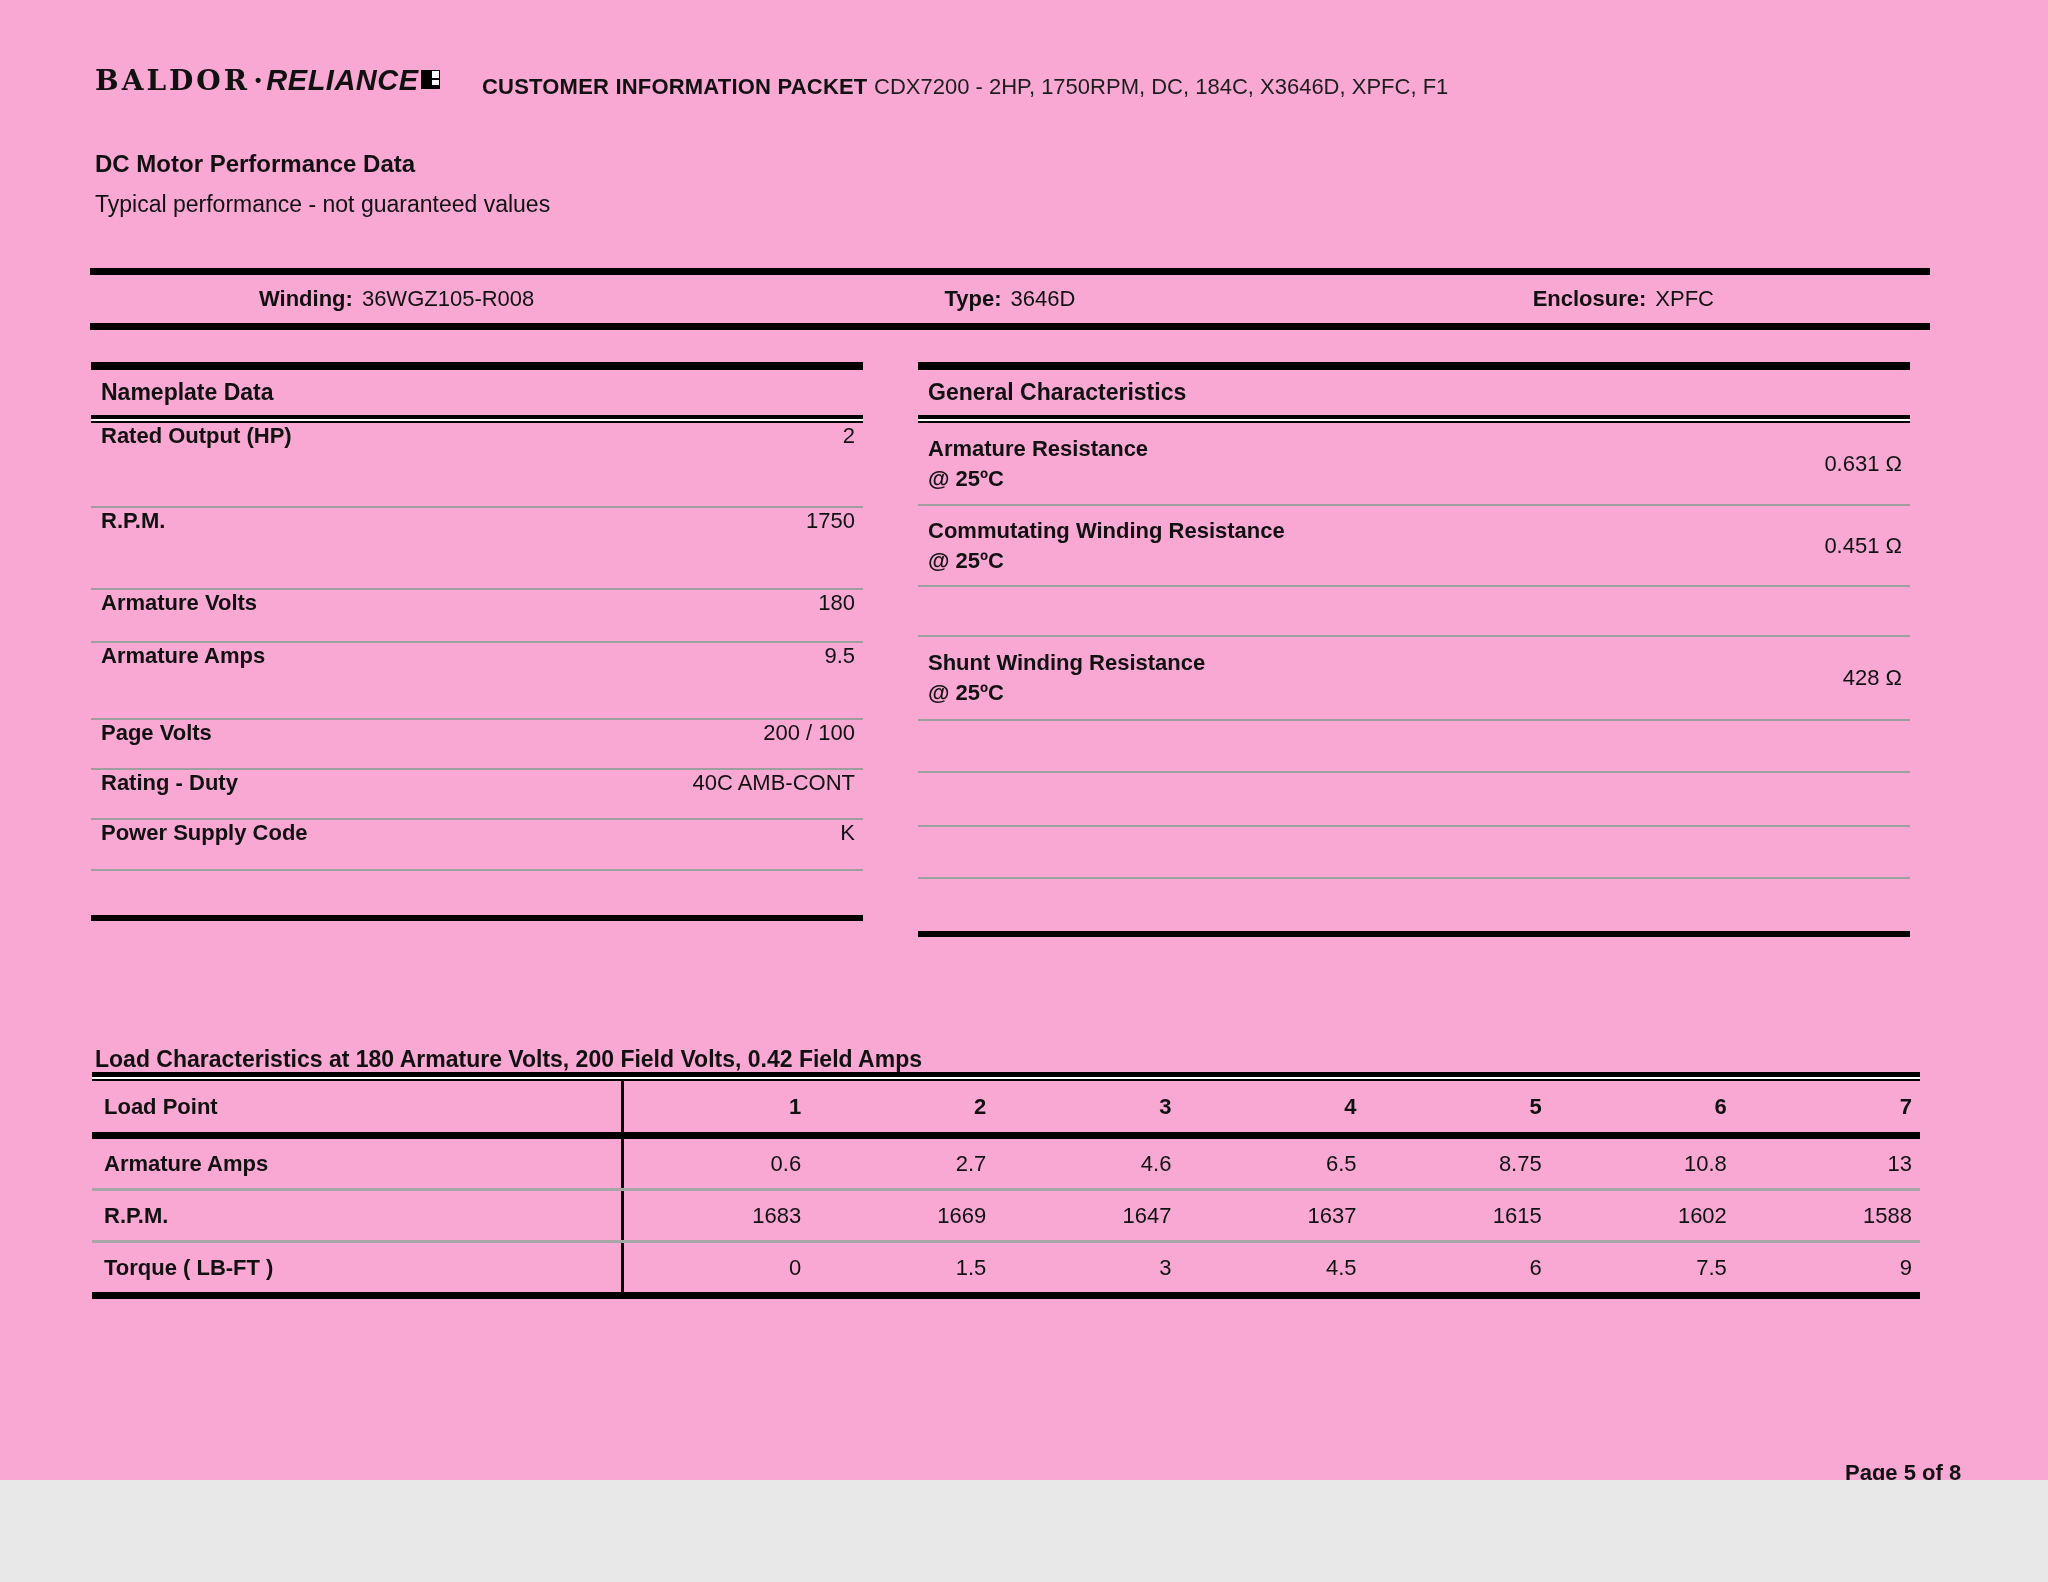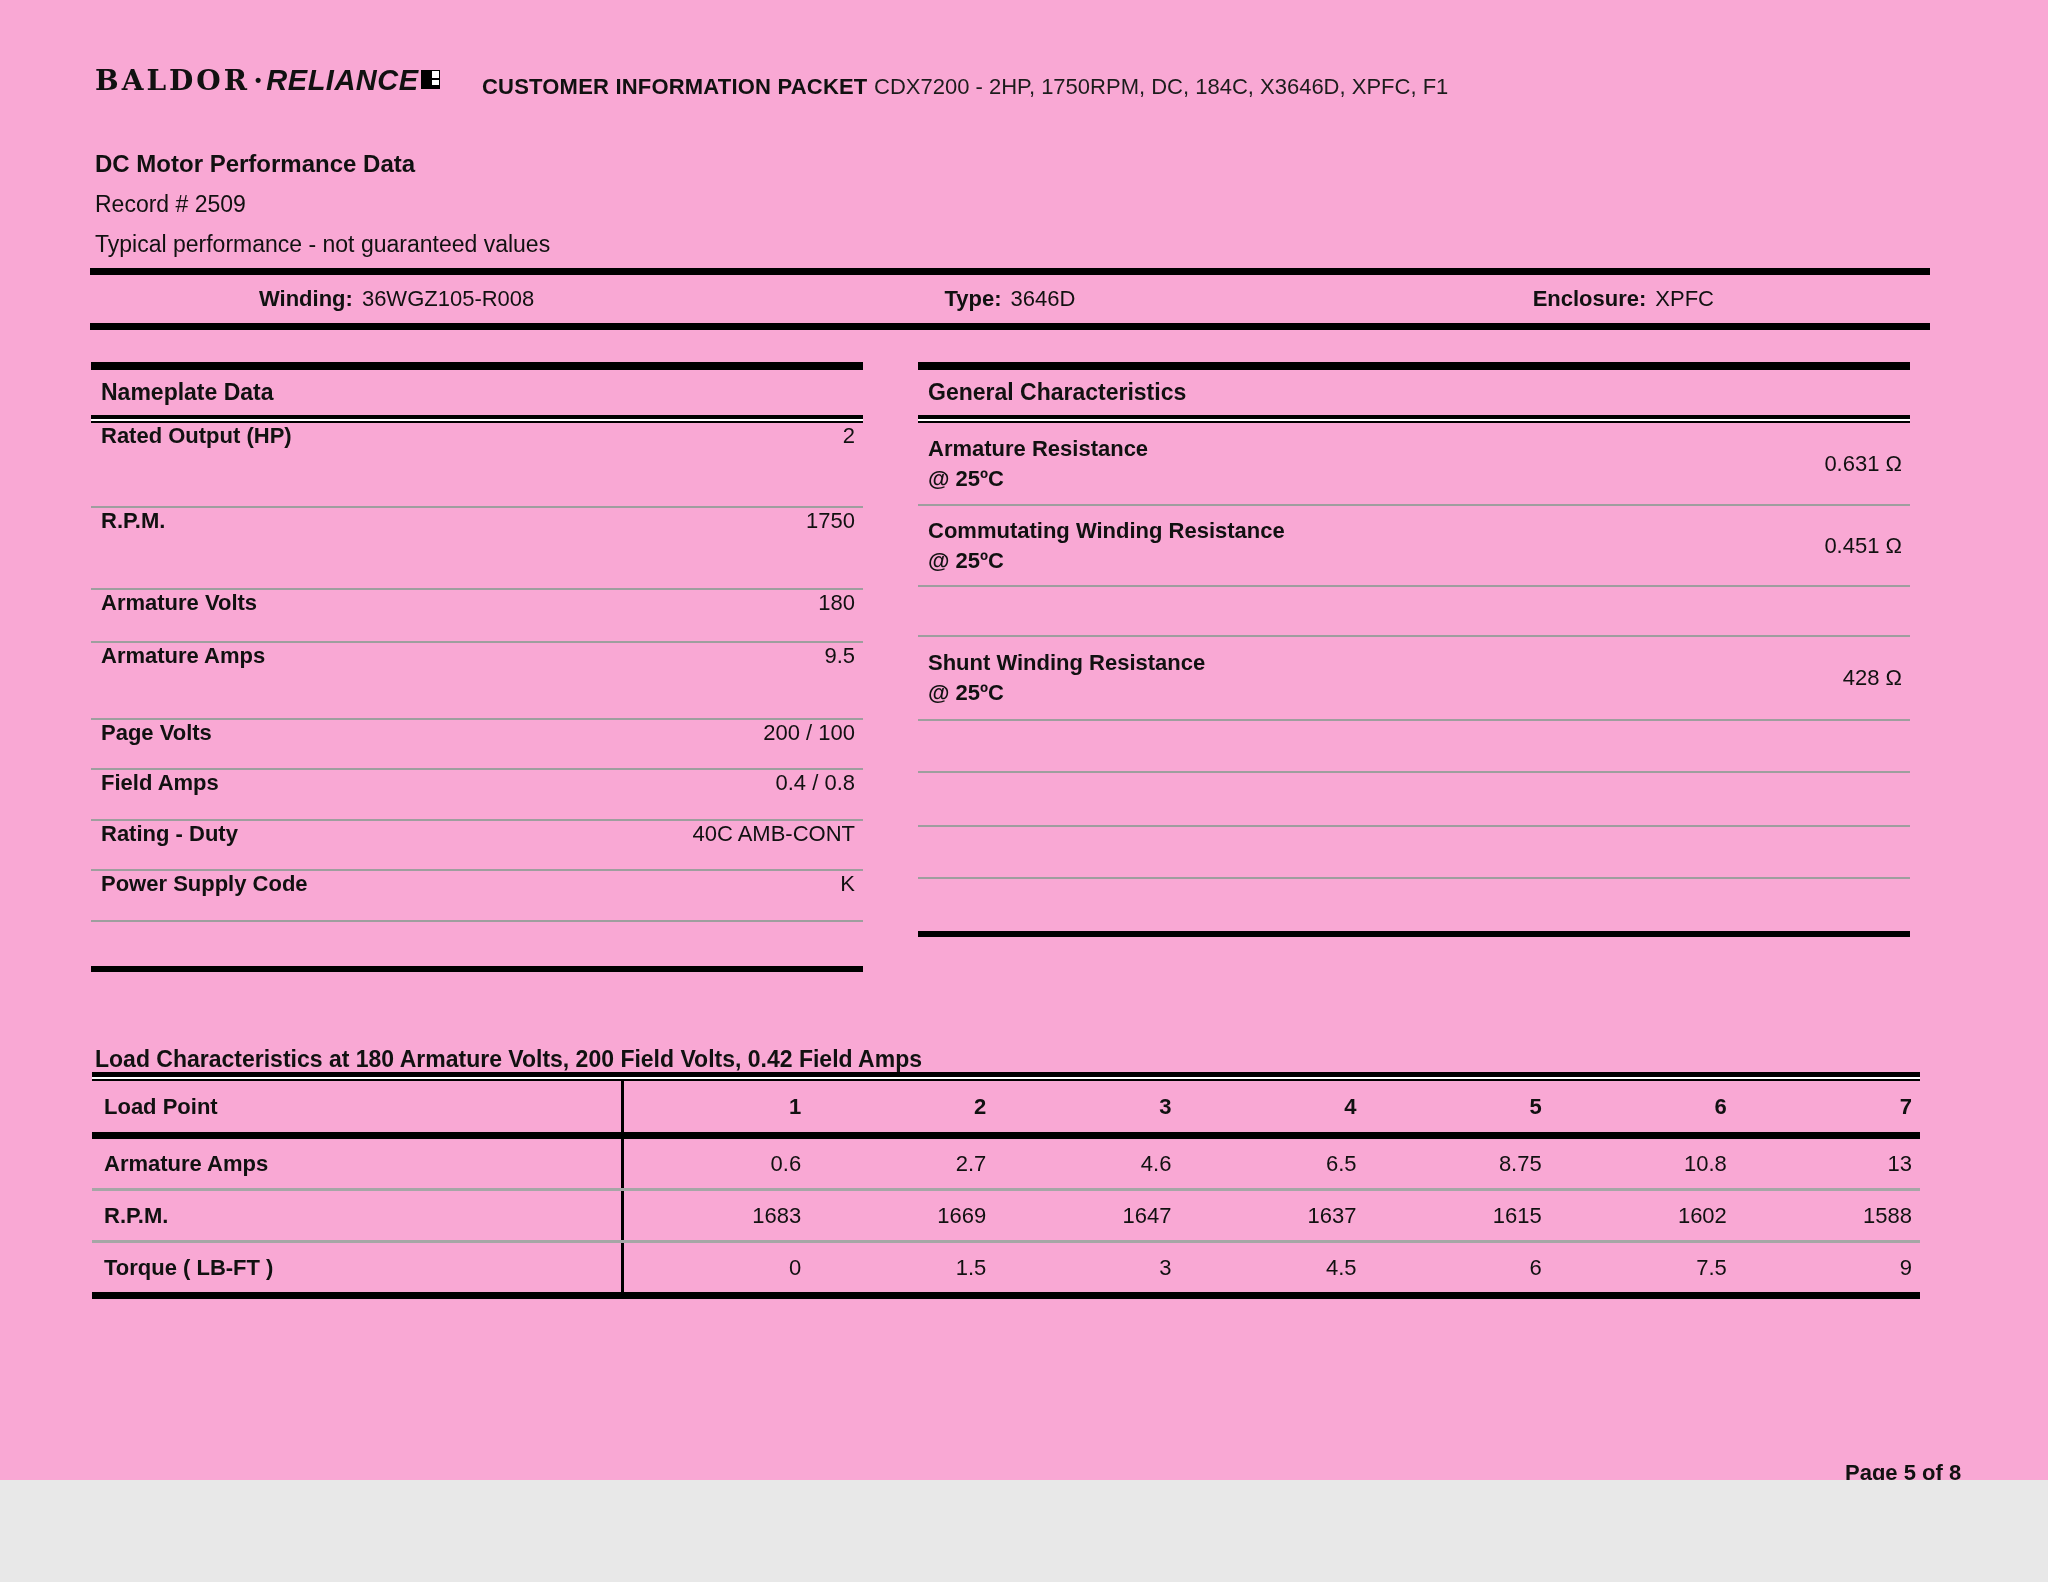--- a/index.html
+++ b/index.html
@@ -72,21 +72,20 @@
 <div class="page">
 
   <div class="logo">
     <span class="logo-baldor">BALDOR</span><span class="logo-sep">•</span><span class="logo-reliance">RELIANCE</span><span class="logo-mark"></span>
   </div>
   <div class="packet-title">CUSTOMER INFORMATION PACKET</div>
   <div class="model-line">CDX7200 - 2HP, 1750RPM, DC, 184C, X3646D, XPFC, F1</div>
 
   <div class="title-block">
     <div class="doc-title">DC Motor Performance Data</div>
-    <div class="doc-sub">Record # 2509</div>
     <div class="doc-sub">Typical performance - not guaranteed values</div>
   </div>
 
   <div class="winding-bar">
     <div class="winding-cell">
       <span class="winding-label">Winding:</span>
       <span>36WGZ105-R008</span>
     </div>
     <div class="winding-cell">
       <span class="winding-label">Type:</span>
@@ -114,24 +113,20 @@
       <span class="np-label">Armature Volts</span>
       <span class="np-value">180</span>
     </div>
     <div class="np-row h77 thin-b">
       <span class="np-label">Armature Amps</span>
       <span class="np-value">9.5</span>
     </div>
     <div class="np-row h50 thin-b">
       <span class="np-label">Page Volts</span>
       <span class="np-value">200 / 100</span>
-    </div>
-    <div class="np-row h51 thin-b">
-      <span class="np-label">Field Amps</span>
-      <span class="np-value">0.4 / 0.8</span>
     </div>
     <div class="np-row h50 thin-b">
       <span class="np-label">Rating - Duty</span>
       <span class="np-value">40C AMB-CONT</span>
     </div>
     <div class="np-row h51 thin-b">
       <span class="np-label">Power Supply Code</span>
       <span class="np-value">K</span>
     </div>
     <div class="spacer-row h44"></div>

